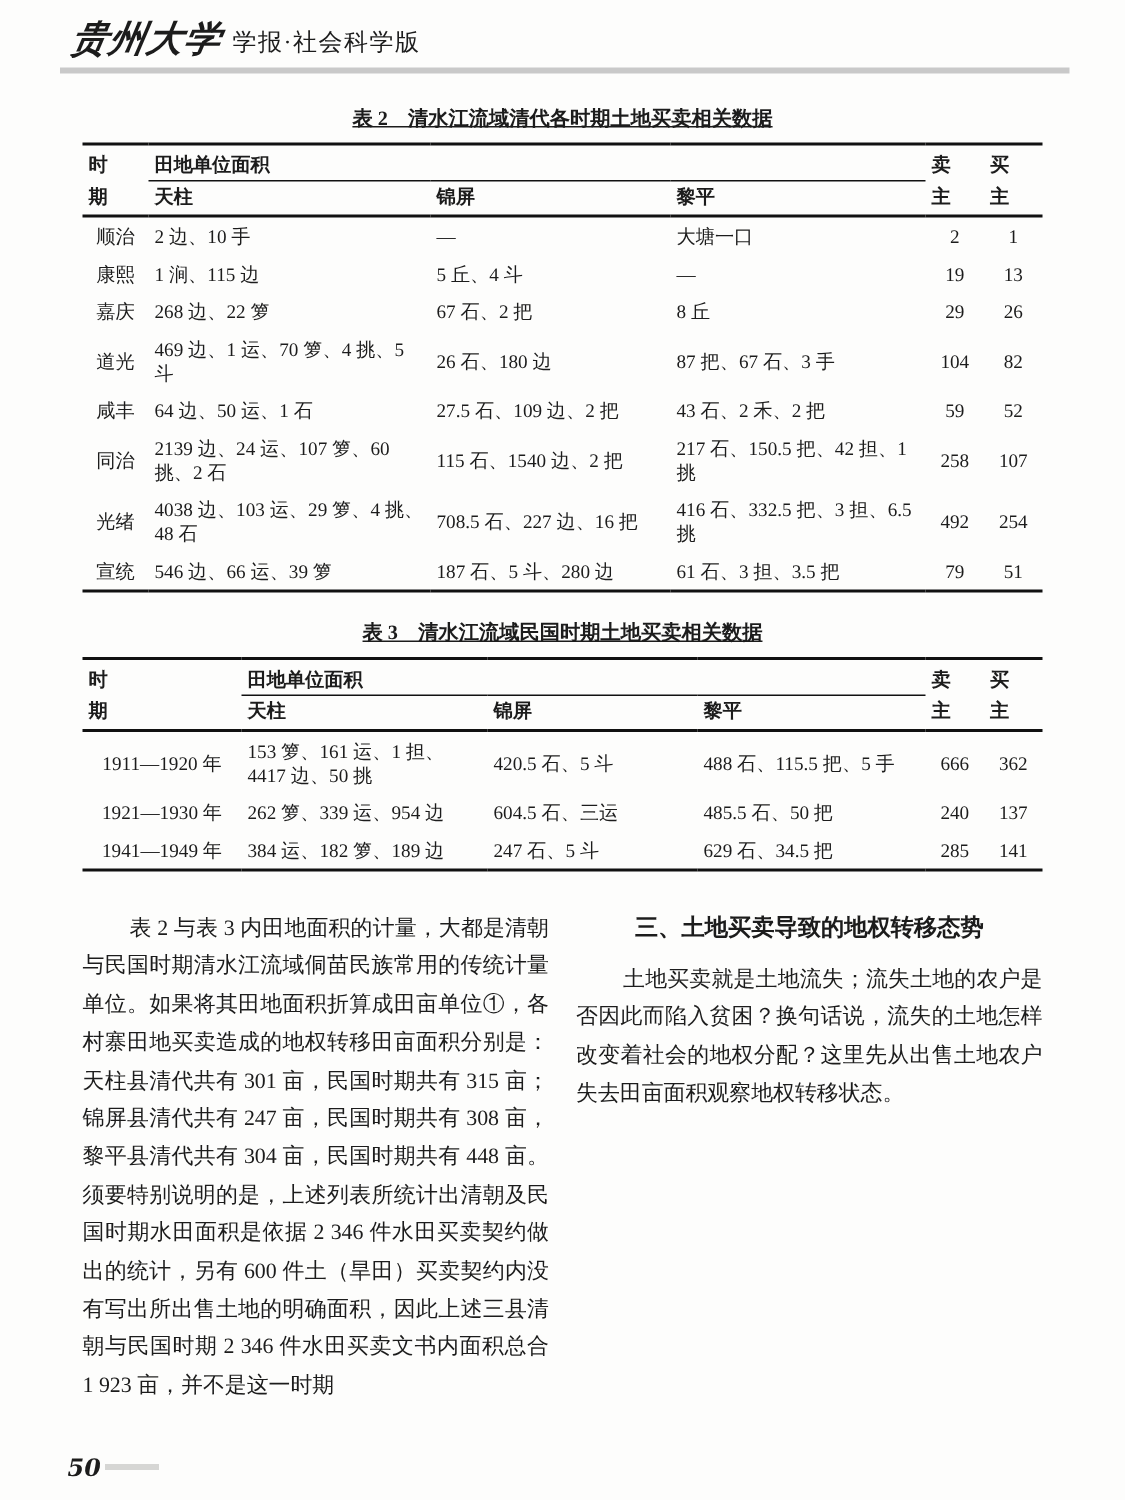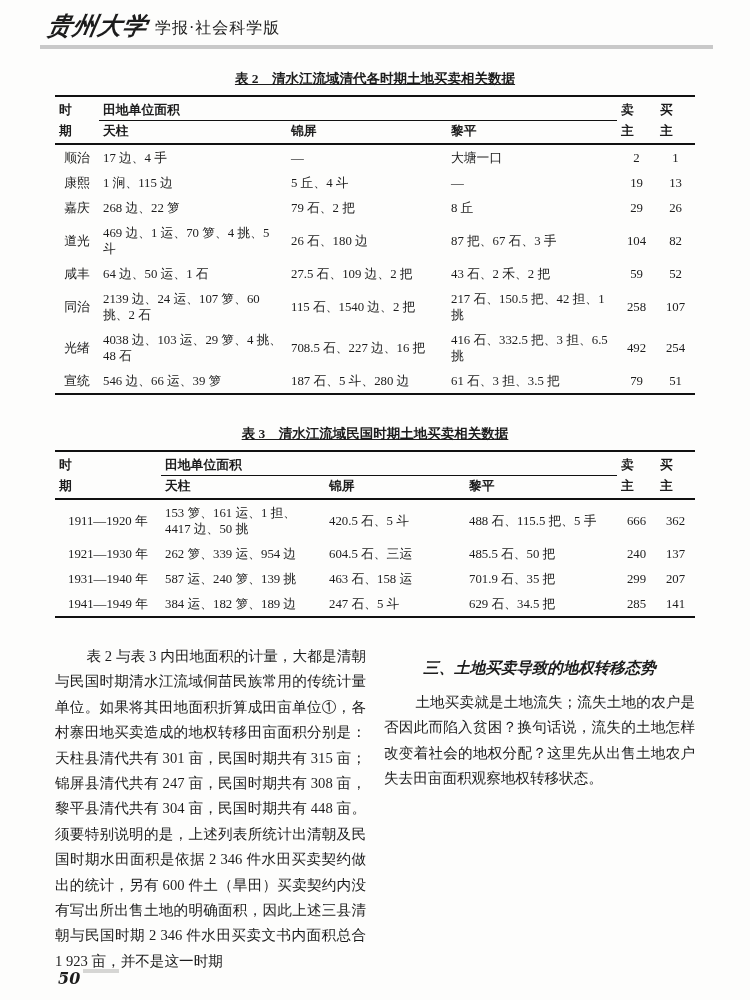--- a/index.html
+++ b/index.html
@@ -17,44 +17,44 @@
   .logo {
     font-size:24px; font-weight:bold; font-style:italic;
     display:inline-block; transform:skewX(-10deg);
     font-family:"DejaVu Serif", serif; letter-spacing:1px;
   }
   .subtitle { font-size:16px; padding-bottom:3px; letter-spacing:1px; }
   .header-rule { height:4px; background:#c9c9c9; margin-top:3px; }
 
   
   .tbl-title { text-align:center; font-weight:bold; font-size:13.5px; margin:21px 0 7px;text-decoration:underline; }
-  .tbl-title.second { margin-top:30px; }
+  .tbl-title.second { margin-top:18px; }
   table.data {
     width:100%; border-collapse:collapse; table-layout:fixed;
     font-size:12.8px; line-height:16px;
     border-top:2px solid #111; border-bottom:2px solid #111;
   }
   table.data th { font-weight:bold; text-align:left; padding:2px 4px; }
   table.data thead tr.h2 th { border-bottom:2px solid #111; padding-bottom:4px; }
   table.data thead tr.h1 th { padding-top:5px; }
   .grp { text-align:center; border-bottom:1px solid #111; }
   .hc { text-align:center; }
   table.data td { padding:4.5px 4px; vertical-align:middle; }
   td.c-first { text-align:center; }
   td.c-num { text-align:center; }
   td.c-area { text-align:left; }
 
   
   .columns { display:flex; gap:18px; margin-top:26px; }
   .col { width:311px; font-size:14.6px; line-height:25.4px; text-align:justify; }
   .p-indent { text-indent:2.15em; }
-  .sec-head { text-align:center; font-weight:bold; font-size:15.5px; line-height:22px; margin:13px 0 11px;font-style:italic; }
-
-  
-  .pageno-row { position:absolute; left:58px; bottom:12px; display:flex; align-items:flex-start; }
+  .sec-head { text-align:center; font-weight:bold; font-size:15.5px; line-height:22px; margin:1px 0 11px; }
+
+  
+  .pageno-row { position:absolute; left:45px; bottom:12px; display:flex; align-items:center; }
   .pageno { font-family:"DejaVu Serif", serif; font-style:italic; font-weight:bold; font-size:16px; }
   .pageno-bar { width:36px; height:4px; background:#d6d6d4; margin-left:3px; margin-bottom:2px; }
 </style>
 </head>
 <body>
 
 <div class="page">
 
   <header class="journal-header">
     <div class="hdr-line">
@@ -86,38 +86,38 @@
         <th>天柱</th>
         <th>锦屏</th>
         <th>黎平</th>
         <th class="hc">主</th>
         <th class="hc">主</th>
       </tr>
     </thead>
     <tbody>
         <tr>
           <td class="c-first">顺治</td>
-          <td class="c-area">17 边、4 手</td>
+          <td class="c-area">2 边、10 手</td>
           <td class="c-area">—</td>
           <td class="c-area">大塘一口</td>
           <td class="c-num">2</td>
           <td class="c-num">1</td>
         </tr>
         <tr>
           <td class="c-first">康熙</td>
           <td class="c-area">1 涧、115 边</td>
           <td class="c-area">5 丘、4 斗</td>
           <td class="c-area">—</td>
           <td class="c-num">19</td>
           <td class="c-num">13</td>
         </tr>
         <tr>
           <td class="c-first">嘉庆</td>
           <td class="c-area">268 边、22 箩</td>
-          <td class="c-area">79 石、2 把</td>
+          <td class="c-area">67 石、2 把</td>
           <td class="c-area">8 丘</td>
           <td class="c-num">29</td>
           <td class="c-num">26</td>
         </tr>
         <tr>
           <td class="c-first">道光</td>
           <td class="c-area">469 边、1 运、70 箩、4 挑、5 斗</td>
           <td class="c-area">26 石、180 边</td>
           <td class="c-area">87 把、67 石、3 手</td>
           <td class="c-num">104</td>
@@ -193,28 +193,20 @@
           <td class="c-num">666</td>
           <td class="c-num">362</td>
         </tr>
         <tr>
           <td class="c-first">1921—1930 年</td>
           <td class="c-area">262 箩、339 运、954 边</td>
           <td class="c-area">604.5 石、三运</td>
           <td class="c-area">485.5 石、50 把</td>
           <td class="c-num">240</td>
           <td class="c-num">137</td>
-        </tr>
-        <tr>
-          <td class="c-first">1931—1940 年</td>
-          <td class="c-area">587 运、240 箩、139 挑</td>
-          <td class="c-area">463 石、158 运</td>
-          <td class="c-area">701.9 石、35 把</td>
-          <td class="c-num">299</td>
-          <td class="c-num">207</td>
         </tr>
         <tr>
           <td class="c-first">1941—1949 年</td>
           <td class="c-area">384 运、182 箩、189 边</td>
           <td class="c-area">247 石、5 斗</td>
           <td class="c-area">629 石、34.5 把</td>
           <td class="c-num">285</td>
           <td class="c-num">141</td>
         </tr>
       </tbody>

